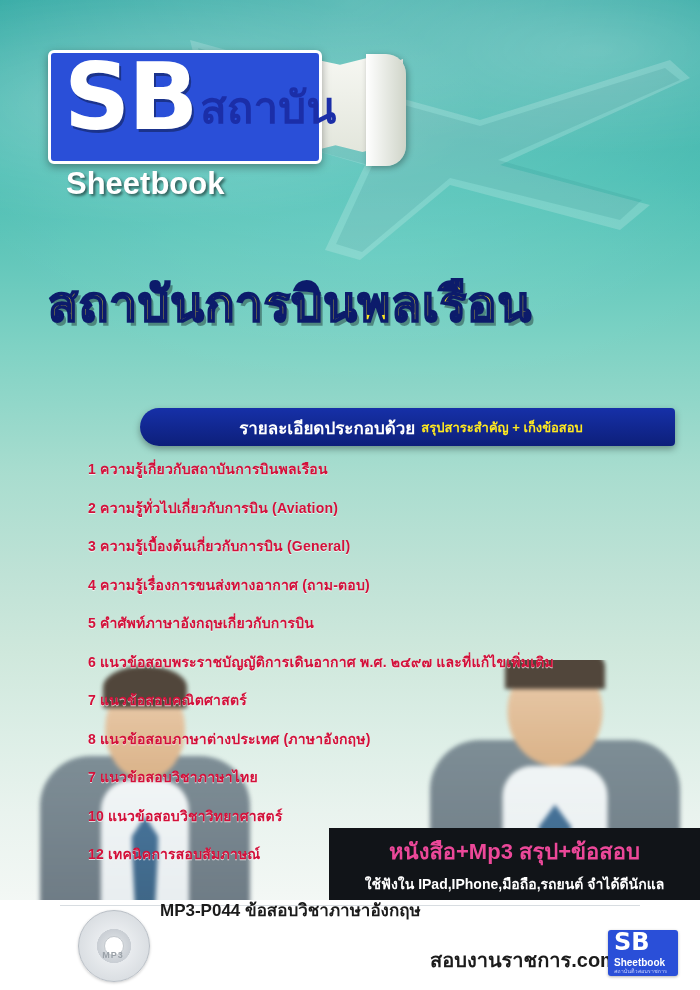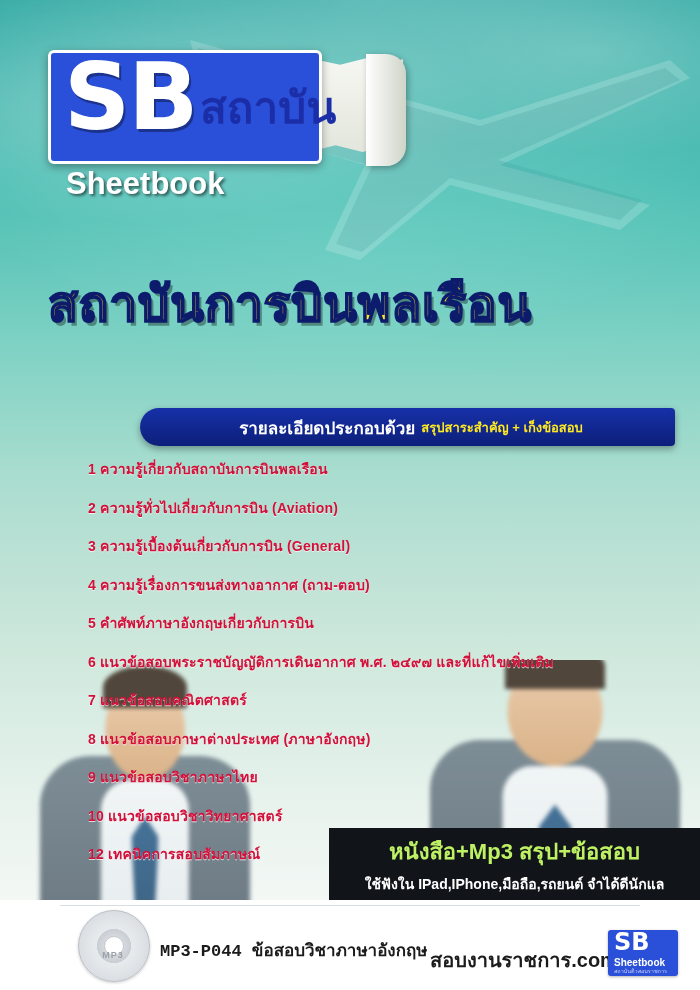--- a/index.html
+++ b/index.html
@@ -67,31 +67,31 @@
   .banner .b2{color:#ffe920;font-size:13px;font-weight:bold;}
 
   
   .toc{position:absolute;left:88px;top:458px;width:590px;}
   .toc-item{color:#d3103a;font-size:14px;font-weight:bold;margin-bottom:16.5px;
     text-shadow:0 1px 0 rgba(255,255,255,.7);letter-spacing:.2px;}
 
   
   .promo{position:absolute;right:0;top:828px;width:371px;height:72px;background:#111418;
     display:flex;flex-direction:column;align-items:center;justify-content:center;}
-  .promo .l1{color:#bef264;font-size:22px;font-weight:bold;}
+  .promo .l1{color:#ec4899;font-size:22px;font-weight:bold;}
   .promo .l2{color:#ffffff;font-size:14px;font-weight:bold;margin-top:4px;}
 
   .footer{position:absolute;left:0;top:900px;width:700px;height:90px;background:#ffffff;}
   .disc{position:absolute;left:78px;top:910px;width:70px;height:70px;border-radius:50%;
     background:radial-gradient(circle at 50% 50%, #ffffff 0 14%, #d9dde1 15%, #c9ced4 34%, #e8ebee 35%, #cfd4d9 100%);
     border:1px solid #b9bfc6;box-shadow:0 1px 3px rgba(0,0,0,.2);}
   .disc:after{content:"";position:absolute;left:50%;top:50%;transform:translate(-50%,-50%);
     width:18px;height:18px;border-radius:50%;background:#ffffff;border:1px solid #c3c8cd;}
   .mp3label{position:absolute;left:84px;top:950px;width:58px;text-align:center;color:#9aa1a8;font-size:9px;font-weight:bold;letter-spacing:1px;}
-  .mp3line{position:absolute;left:160px;top:936px;font-size:17px;font-weight:bold;color:#1b1b1b;font-family:Liberation Mono, monospace;}
+  .mp3line{position:absolute;left:160px;top:896px;font-size:17px;font-weight:bold;color:#1b1b1b;}
   .site{position:absolute;left:430px;top:944px;font-size:20px;font-weight:bold;color:#1b1b1b;}
   .sblogo{position:absolute;left:608px;top:930px;width:70px;height:46px;background:#2a4fd8;border-radius:3px;
     box-shadow:0 1px 3px rgba(0,0,0,.3);}
   .sblogo .t1{position:absolute;left:6px;top:-2px;font-size:24px;font-weight:bold;color:#fff;font-family:"DejaVu Sans",sans-serif;}
   .sblogo .t2{position:absolute;left:6px;bottom:8px;font-size:10px;font-weight:bold;color:#fff;}
   .sblogo .t3{position:absolute;left:6px;bottom:1px;font-size:5.5px;color:#cfd8ff;}
   .hrule{position:absolute;left:60px;top:905px;width:580px;height:1px;background:#d8dde1;}
 </style>
 </head>
 <body>
@@ -146,21 +146,21 @@
 
   <div class="toc">
     <div class="toc-item">1 ความรู้เกี่ยวกับสถาบันการบินพลเรือน</div>
     <div class="toc-item">2 ความรู้ทั่วไปเกี่ยวกับการบิน (Aviation)</div>
     <div class="toc-item">3 ความรู้เบื้องต้นเกี่ยวกับการบิน (General)</div>
     <div class="toc-item">4 ความรู้เรื่องการขนส่งทางอากาศ  (ถาม-ตอบ)</div>
     <div class="toc-item">5 คำศัพท์ภาษาอังกฤษเกี่ยวกับการบิน</div>
     <div class="toc-item">6 แนวข้อสอบพระราชบัญญัติการเดินอากาศ พ.ศ. ๒๔๙๗ และที่แก้ไขเพิ่มเติม</div>
     <div class="toc-item">7 แนวข้อสอบคณิตศาสตร์</div>
     <div class="toc-item">8 แนวข้อสอบภาษาต่างประเทศ (ภาษาอังกฤษ)</div>
-    <div class="toc-item">9 แนวข้อสอบวิชาภาษาไทย</div>
+    <div class="toc-item">7 แนวข้อสอบวิชาภาษาไทย</div>
     <div class="toc-item">10 แนวข้อสอบวิชาวิทยาศาสตร์</div>
     <div class="toc-item">12 เทคนิคการสอบสัมภาษณ์</div>
   </div>
 
   <div class="promo">
     <div class="l1">หนังสือ+Mp3 สรุป+ข้อสอบ</div>
     <div class="l2">ใช้ฟังใน IPad,IPhone,มือถือ,รถยนต์ จำได้ดีนักแล</div>
   </div>
 
   <div class="footer"></div>

